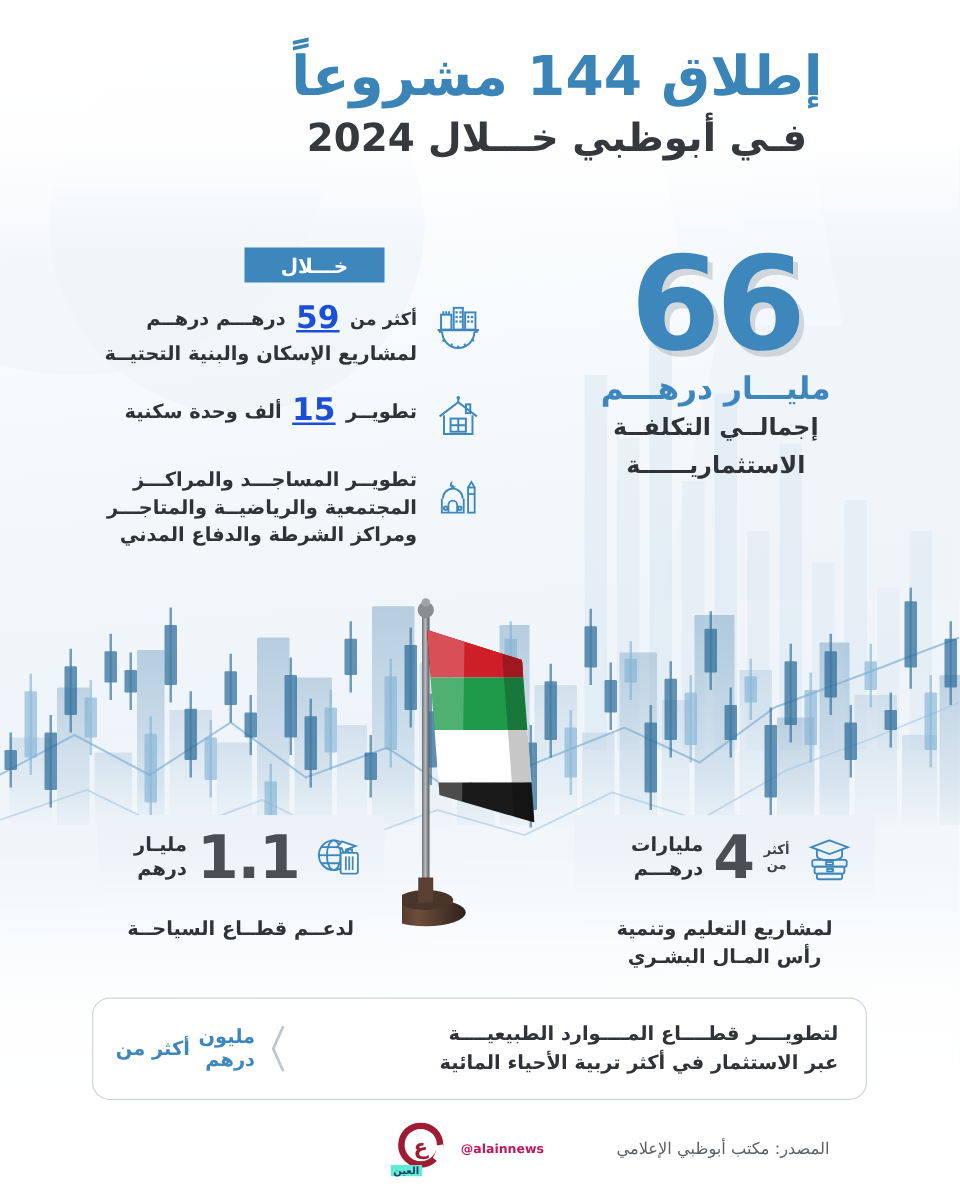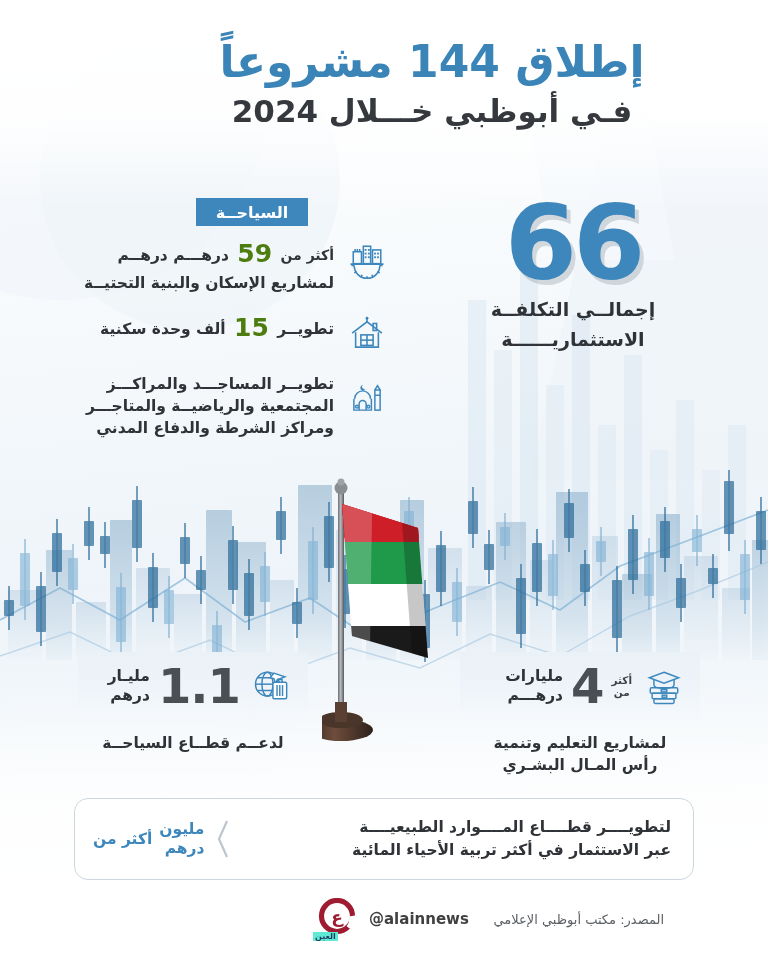--- a/index.html
+++ b/index.html
@@ -112,21 +112,21 @@
     position: absolute; left: 0; right: 0; top: 0; height: 210px;
     background: linear-gradient(180deg, #ffffff 0%, rgba(255,255,255,.92) 55%, rgba(255,255,255,0) 100%);
   }
 
   
   .content { position: relative; z-index: 5; width: 768px; height: 960px; }
 
   
   .title-block {
     position: absolute;
-    top: 36px; right: 16px;
+    top: 36px; right: 2px;
     width: 640px;
     text-align: center;
     direction: rtl;
   }
   .title-line1 {
     font-size: 44px;
     font-weight: 700;
     color: #3a84b8;
     letter-spacing: -0.5px;
     line-height: 1.18;
@@ -178,23 +178,24 @@
     flex: 1 1 auto;
     text-align: right;
     font-size: 15.5px;
     font-weight: 700;
     color: #2f3337;
     line-height: 1.42;
   }
   .bullet .txt .big {
     font-size: 25px;
     font-weight: 700;
-    color: #4d7c0f;
+    color: #1d4ed8;
     vertical-align: -2px;
     padding: 0 3px;
+    text-decoration: underline;
   }
   .bullet .txt .small-pre { font-size: 14px; font-weight: 700; }
 
   
   .hero66 {
     position: absolute;
     top: 196px; right: 70px;
     width: 250px;
     text-align: center;
     direction: rtl;
@@ -301,21 +302,21 @@
     direction: rtl;
   }
   .footer .src {
     position: absolute; right: 104px; top: 16px;
     font-size: 13px; color: #5b6view; color: #5b6065; font-weight: 400;
   }
   .footer .brand {
     position: absolute; left: 316px; top: 2px;
     display: flex; align-items: center; gap: 9px; direction: ltr;
   }
-  .footer .handle { font-size: 15px; font-weight: 700; color: #404040; }
+  .footer .handle { font-size: 10px; font-weight: 700; color: #be185d; }
   .logo-wrap { position: relative; width: 44px; height: 42px; }
   .logo-sub {
     position: absolute; bottom: -1px; left: -3px;
     font-size: 8px; font-weight: 700; color: #1f3a5f;
     background: #5eead4; padding: 0 2px; letter-spacing: .5px;
   }
 
   
   #flag { position: absolute; left: 322px; top: 462px; width: 140px; height: 290px; z-index: 4; }
 </style>
@@ -619,21 +620,21 @@
     </g>
   </svg>
 
   <div class="content">
 
     <div class="title-block">
       <div class="title-line1">إطلاق 144 مشروعاً</div>
       <div class="title-line2">فـي أبوظبي خـــلال 2024</div>
     </div>
 
-    <div class="minha-badge">السياحــة</div>
+    <div class="minha-badge">خـــلال</div>
 
     <div class="bullets">
 
       <div class="bullet">
         <div class="ic">
           <svg viewBox="0 0 48 48" width="44" height="44">
             <g fill="none" stroke="#3d87bd" stroke-width="1.7">
               <rect x="9" y="15" width="9" height="13"></rect>
               <rect x="20" y="9" width="8" height="19"></rect>
               <rect x="30" y="13" width="9" height="15"></rect>
@@ -703,20 +704,21 @@
             </g>
           </svg>
         </div>
         <div class="txt">تطويــر المساجـــد والمراكـــز المجتمعية والرياضيــة والمتاجـــر ومراكز الشرطة والدفاع المدني</div>
       </div>
 
     </div>
 
     <div class="hero66">
       <div class="num">66</div>
+      <div class="unit">مليـــار درهـــم</div>
       <div class="cap">إجمالــي التكلفــة</div>
       <div class="cap">الاستثماريــــــة</div>
     </div>
 
     <div class="stat-card" id="card-tourism">
       <div class="panel">
         <div class="ic">
           <svg viewBox="0 0 48 48" width="44" height="44">
             <g fill="none" stroke="#3d87bd" stroke-width="1.6">
               <circle cx="19" cy="22" r="13"></circle>

